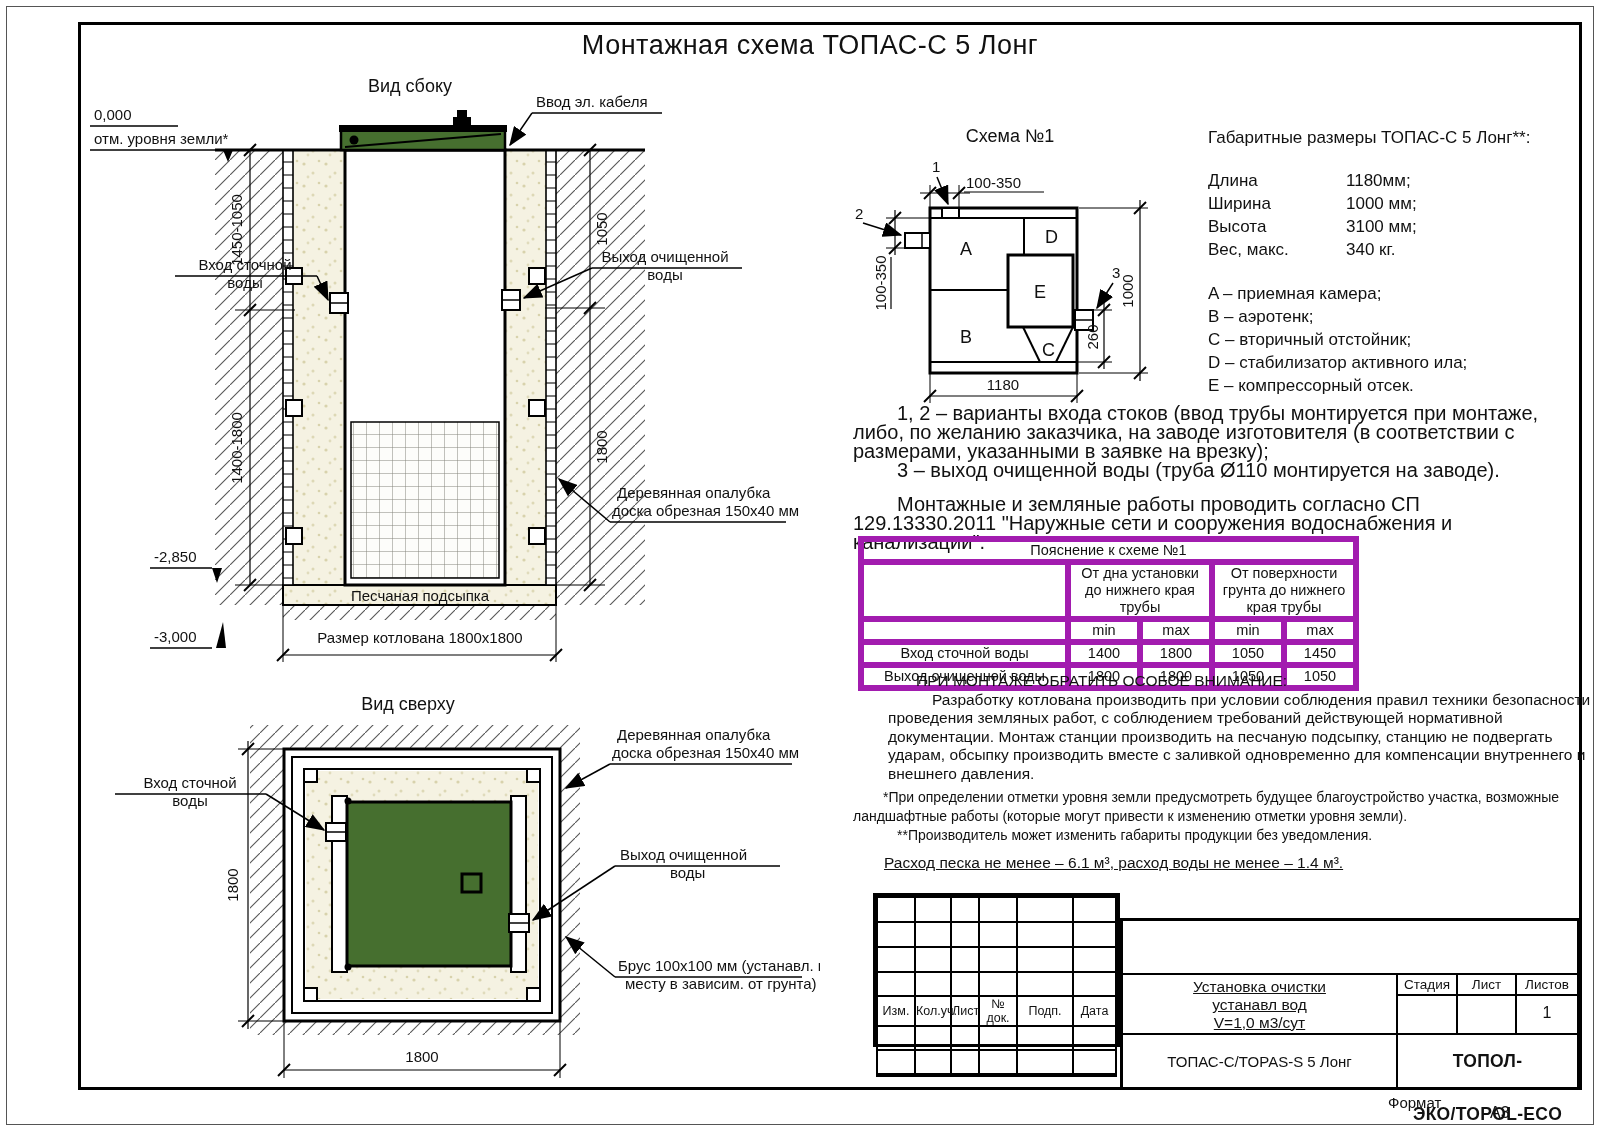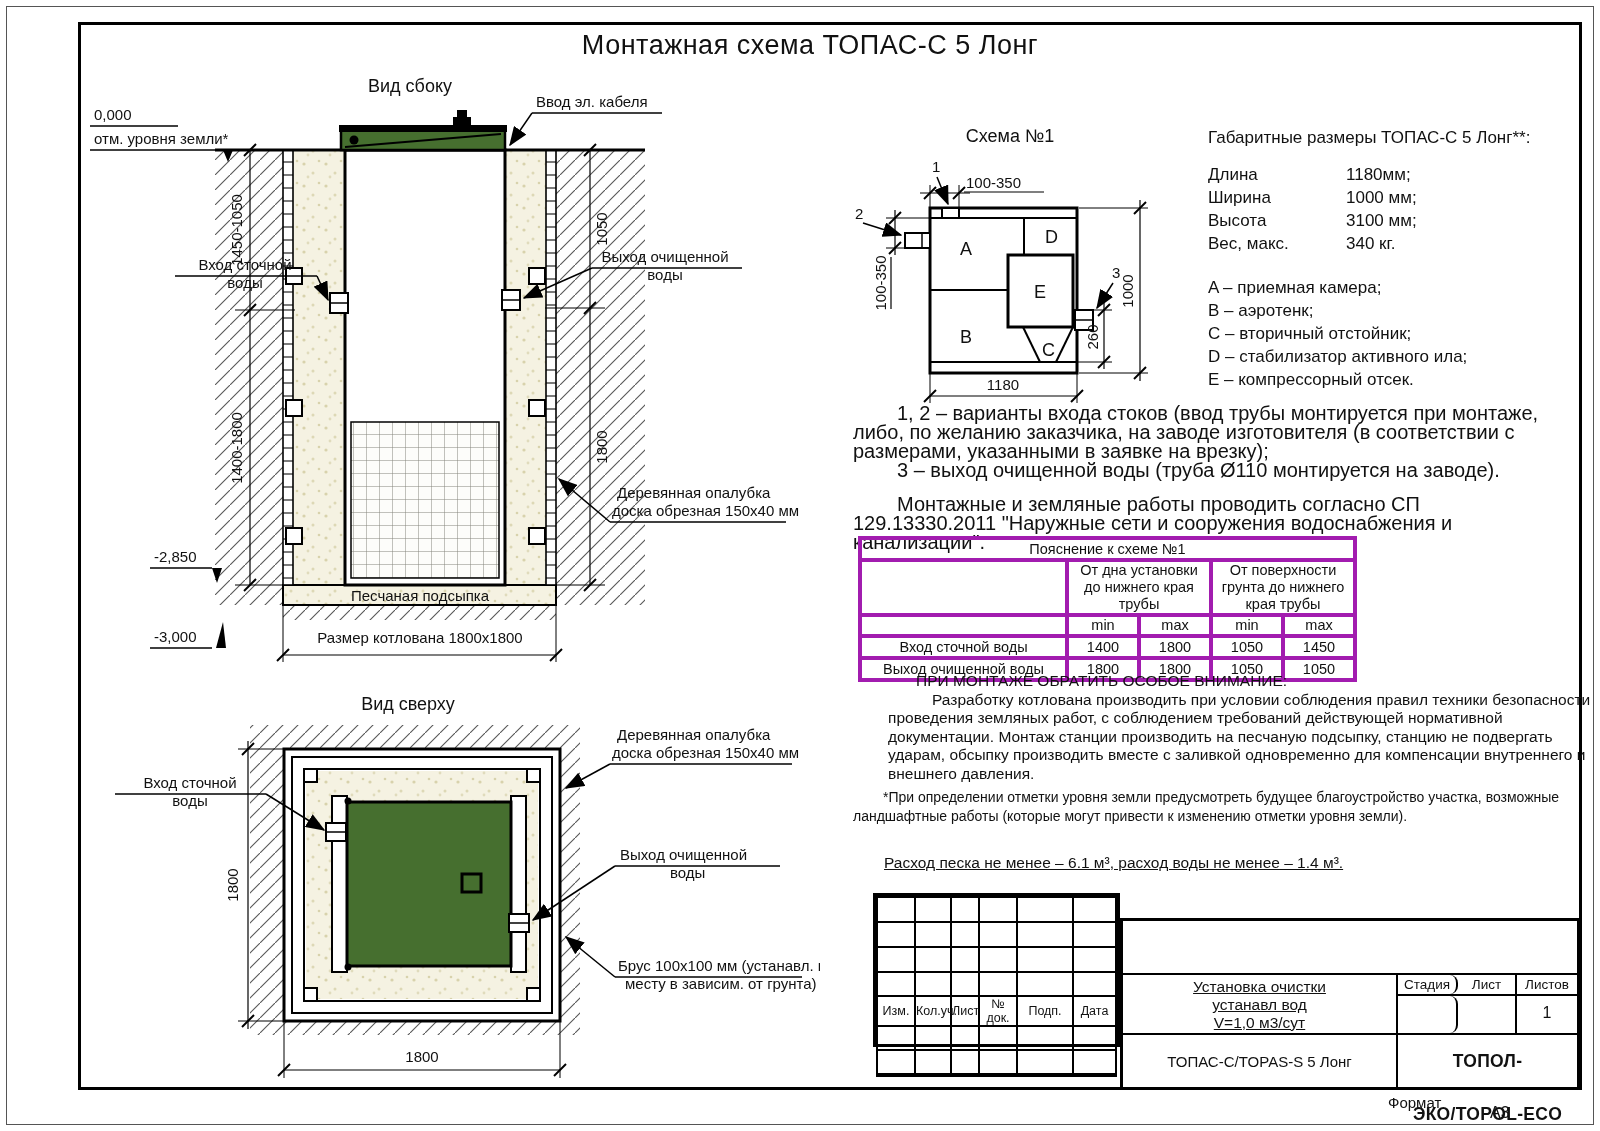--- a/index.html
+++ b/index.html
@@ -10,48 +10,48 @@
   .page-border{left:6px;top:6px;width:1588px;height:1119px;border:1.5px solid #555;}
   .frame{left:78px;top:22px;width:1504px;height:1068px;border:3px solid #000;}
   .sheet-title{left:500px;top:30px;width:620px;text-align:center;font-size:27px;letter-spacing:.5px;}
   svg text{font-family:"Liberation Sans",sans-serif;fill:#111;}
   .vt{font-size:18px;}
   .lbl{font-size:15px;}
   .dim{font-size:15px;}
   .comp{font-size:18px;}
   
   .specs{left:1208px;top:126px;width:372px;font-size:17px;line-height:23px;}
-  .specs .hd{margin-bottom:14px;}
+  .specs .hd{margin-bottom:20px;}
   .srow{display:flex;}
   .srow .sl{width:138px;}
   .legend{margin-top:21px;}
   .notes{left:853px;top:404px;width:714px;font-size:20px;line-height:19px;}
   .notes p{margin:0;text-indent:44px;}
   .notes p.sp{margin-top:15px;}
   .xtable{left:858px;top:536px;border-collapse:collapse;table-layout:fixed;}
-  .xtable td{border:4px solid #a21caf;text-align:center;font-size:14.5px;padding:0 2px;line-height:17px;}
+  .xtable td{border:6px solid #a21caf;text-align:center;font-size:14.5px;padding:0 2px;line-height:17px;}
   .attn{left:888px;top:672px;width:716px;font-size:15.5px;line-height:18.5px;}
   .attn p{margin:0;}
   .attn .bd{text-indent:44px;}
   .foot{left:853px;top:788px;width:716px;font-size:14px;line-height:19px;}
   .foot p{margin:0;text-indent:30px;}
   .cons{left:872px;top:854px;font-size:15.5px;text-decoration:underline;margin-left:12px;}
   
   .tb-left{left:873px;top:893px;width:247px;height:154px;border:3px solid #000;}
   .tb-left table{border-collapse:collapse;width:100%;height:100%;table-layout:fixed;}
   .tb-left td{border:2px solid #000;font-size:12.5px;text-align:center;padding:0;}
   .tb-right{left:1120px;top:918px;width:460px;height:172px;border:3px solid #000;}
   .tr-top{height:54px;border-bottom:2px solid #000;}
   .tr-mid{height:58px;display:flex;}
   .doc-cell{width:275px;border-right:2px solid #000;text-align:center;
             font-size:15.5px;line-height:18px;padding-top:3px;text-decoration:underline;}
   .stadia{flex:1;display:flex;flex-direction:column;}
   .st-hrow{display:flex;height:21px;border-bottom:2px solid #000;}
   .st-vrow{display:flex;flex:1;}
-  .st-c1{width:60px;border-right:2px solid #000;border-radius:8px;}
+  .st-c1{width:60px;border-right:2px solid #000;}
   .st-c2{width:59px;border-right:2px solid #000;}
   .st-c3{flex:1;}
   .stadia div{font-size:13.5px;text-align:center;line-height:20px;}
   .st-vrow div{line-height:33px;font-size:16px;}
   .tr-bot{height:55px;display:flex;border-top:2px solid #000;}
   .model-cell{width:275px;border-right:2px solid #000;text-align:center;
               font-size:15px;line-height:53px;}
   .comp-cell{flex:1;text-align:center;font-size:17.5px;line-height:53px;letter-spacing:.3px;font-weight:bold;}
   .fmt{top:1094px;font-size:15px;}
 </style>
@@ -475,20 +475,21 @@
   </tr>
 </tbody>
   </table>
 
 <div class="abs attn">
   <p style="text-indent:28px">ПРИ МОНТАЖЕ ОБРАТИТЬ ОСОБОЕ ВНИМАНИЕ:</p>
   <p class="bd">Разработку котлована производить при условии соблюдения правил техники безопасности проведения земляных работ, с соблюдением требований действующей нормативной документации. Монтаж станции производить на песчаную подсыпку, станцию не подвергать ударам, обсыпку производить вместе с заливкой одновременно для компенсации внутреннего и внешнего давления.</p>
 </div>
 <div class="abs foot">
   <p>*При определении отметки уровня земли предусмотреть будущее благоустройство участка, возможные ландшафтные работы (которые могут привести к изменению отметки уровня земли).</p>
+  <p style="text-indent:44px">**Производитель может изменить габариты продукции без уведомления.</p>
 </div>
 <div class="abs cons">Расход песка не менее – 6.1 м³, расход воды не менее – 1.4 м³.</div>
 
 <div class="abs tb-left">
   <table>
     <colgroup>
         <col style="width:38px">
         <col style="width:36px">
         <col style="width:28px">
         <col style="width:38px">

